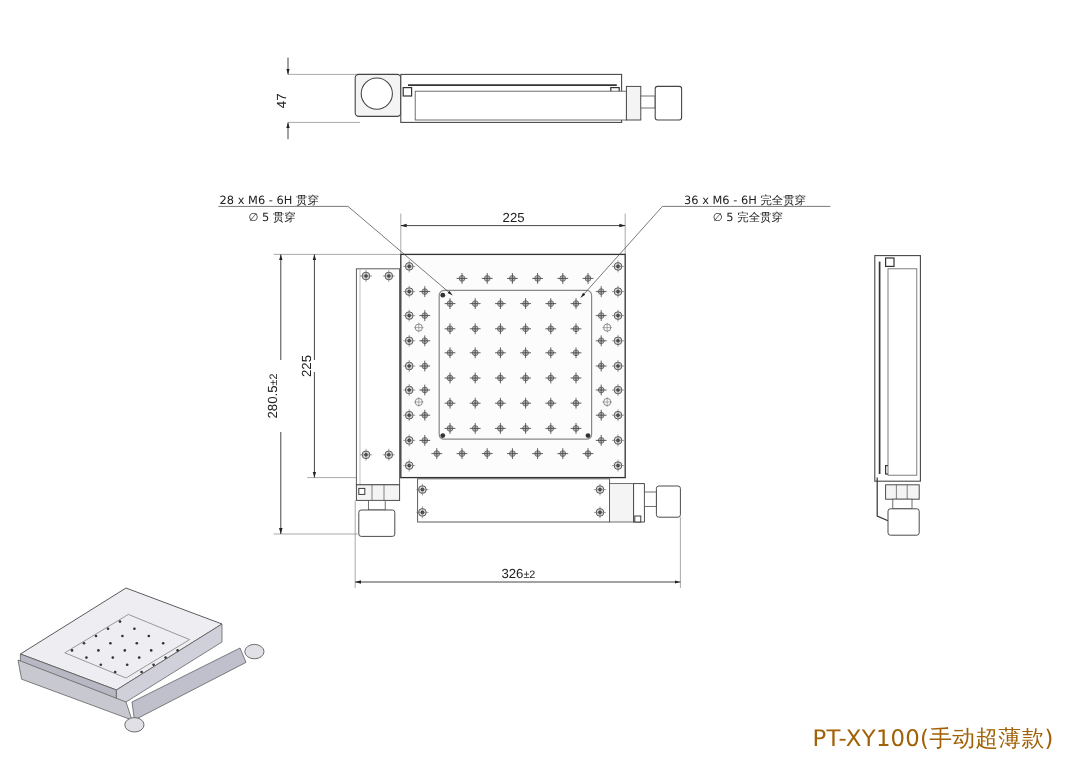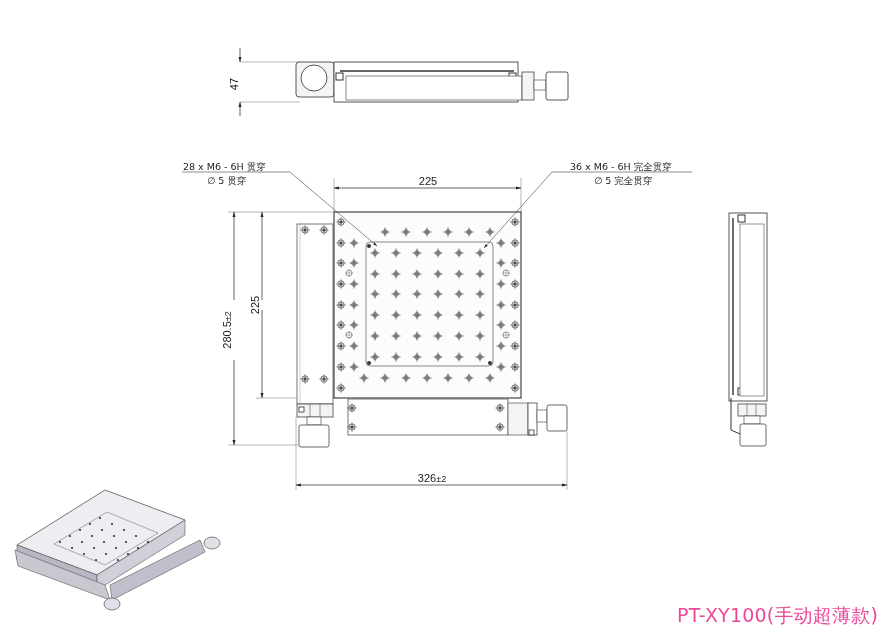--- a/index.html
+++ b/index.html
@@ -1,20 +1,20 @@
 <!DOCTYPE html>
 <html><head>
   <meta charset="utf-8">
   <style>
     html, body { margin: 0; padding: 0; background: #ffffff; }
     body { width: 890px; height: 637px; position: relative; overflow: hidden; font-family: "DejaVu Sans", sans-serif; }
     svg { position: absolute; left: 0; top: 0; }
     .dim { font-family: "Liberation Sans", sans-serif; font-size: 11px; fill: #222; }
     .note { font-family: "DejaVu Sans", sans-serif; font-size: 9.5px; fill: #222; }
-    .title { position: absolute; right: 12px; bottom: 8px; font-family: "DejaVu Sans", sans-serif; font-size: 19px; color: #ec4899; letter-spacing: 0.2px; }
+    .title { position: absolute; right: 12px; bottom: 8px; font-family: "DejaVu Sans", sans-serif; font-size: 19px; color: #a16207; letter-spacing: 0.2px; }
   </style>
 </head>
 <body>
 
 <svg width="890" height="637" viewBox="0 0 890 637" xmlns="http://www.w3.org/2000/svg">
   <defs>
     <marker id="arr" viewBox="0 0 10 10" refX="10" refY="5" markerWidth="7" markerHeight="7" orient="auto-start-reverse">
       <path d="M0,2 L10,5 L0,8 z" fill="#222"></path>
     </marker>
     <g id="hole">

